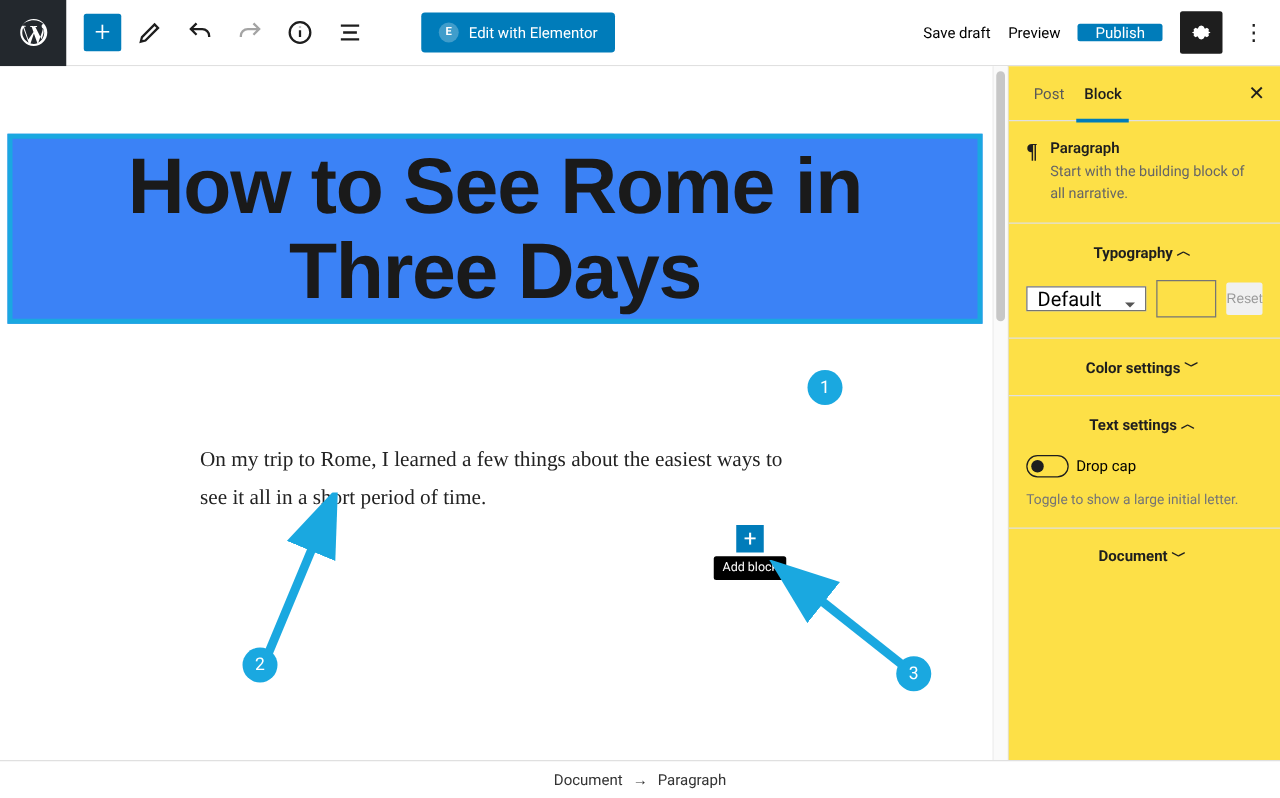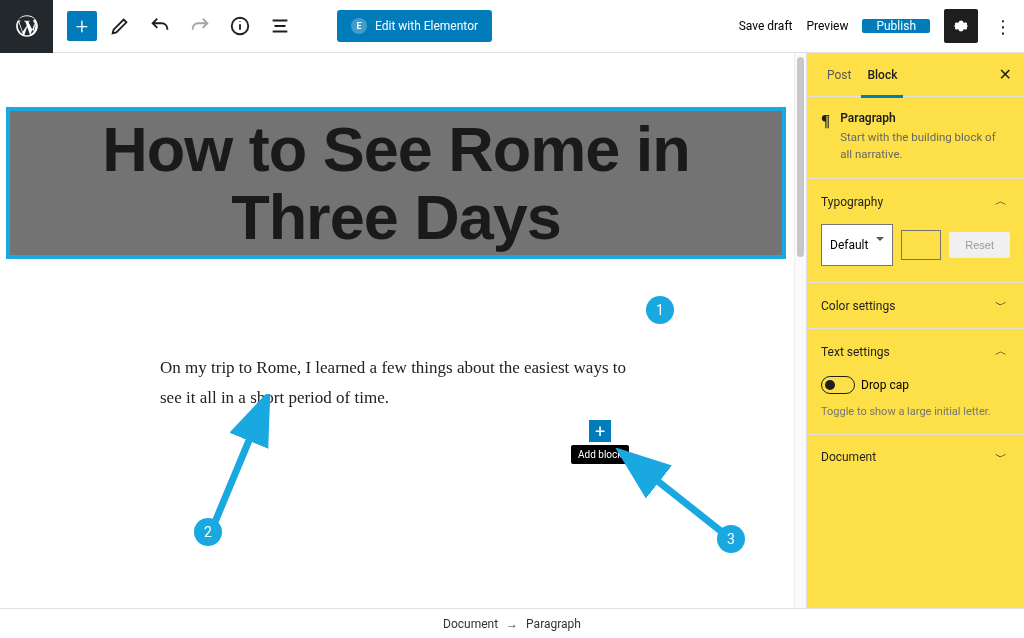--- a/index.html
+++ b/index.html
@@ -18,21 +18,21 @@
 .tool-group-right { margin-left: auto; display: flex; align-items: center; gap: 14px; padding-right: 10px; }
 .link-plain { color: #000000; font-size: 12px; cursor: pointer; }
 .btn-publish { background: #007cba; color: #fff; padding: 0 14px; border-radius: 2px; font-size: 12px; cursor: pointer; }
 .btn-settings { width: 34px; height: 34px; background: #1e1e1e; color: #fff; display: flex; align-items: center; justify-content: center; border-radius: 2px; cursor: pointer; }
 .btn-settings svg { width: 20px; height: 20px; fill: #fff; }
 .btn-more { width: 22px; display: flex; align-items: center; justify-content: center; cursor: pointer; color: #1e1e1e; font-size: 18px; }
 
 
 .workspace { display: flex; height: calc(638px - 53px - 30px); }
 .canvas { flex: 1; position: relative; background: #fff; overflow: hidden; }
-.title-box { position: absolute; left: 6px; top: 54px; width: 780px; border: 4px solid #1aa8e0; padding: 4px 6px; background: #737373; }
+.title-box { position: absolute; left: 6px; top: 54px; width: 780px; border: 4px solid #1aa8e0; padding: 4px 6px; background: #3b82f6; }
 .title-text { font-family: "Helvetica Neue", Arial, sans-serif; font-size: 63px; font-weight: 800; line-height: 1.08; text-align: center; letter-spacing: -1px; color: #1a1a1a; }
 .paragraph { position: absolute; left: 160px; top: 300px; width: 470px; font-family: Georgia, serif; font-size: 17px; line-height: 1.78; color: #222; }
 .add-block-wrap { position: absolute; left: 571px; top: 367px; display: flex; flex-direction: column; align-items: center; }
 .add-block-btn { width: 22px; height: 22px; background: #007cba; color: #fff; display: flex; align-items: center; justify-content: center; font-size: 18px; cursor: pointer; }
 .add-block-label { background: #000; color: #fff; font-size: 10px; padding: 4px 7px; margin-top: 3px; border-radius: 2px; }
 
 .badge { position: absolute; width: 28px; height: 28px; border-radius: 50%; background: #1aa8e0; color: #fff; display: flex; align-items: center; justify-content: center; font-size: 14px; font-weight: 400; box-shadow: 0 0 0 2px #fff; }
 .arrow-svg { position: absolute; pointer-events: none; }
 
 
@@ -40,29 +40,29 @@
 .side-tabs { display: flex; align-items: center; border-bottom: 1px solid #e0e0e0; padding: 0 12px; height: 44px; position: relative; }
 .side-tab { padding: 0 8px; height: 44px; display: flex; align-items: center; cursor: pointer; color: #595959; font-size: 12px; }
 .side-tab.active { color: #1e1e1e; font-weight: 500; position: relative; }
 .side-tab.active::after { content: ""; position: absolute; bottom: -1px; left: 2px; right: 2px; height: 3px; background: #007cba; }
 .side-close { margin-left: auto; cursor: pointer; font-size: 16px; color: #1e1e1e; }
 .side-block-ident { display: flex; padding: 14px 14px 16px; gap: 10px; }
 .pilcrow { font-size: 17px; font-weight: 700; color: #1e1e1e; font-family: Georgia, serif; }
 .block-name { font-weight: 600; color: #1e1e1e; font-size: 12px; margin-bottom: 4px; }
 .block-desc { color: #666; font-size: 11.5px; line-height: 1.45; }
 .panel { border-top: 1px solid #e0e0e0; }
-.panel-header { display: flex; align-items: center; justify-content: space-between; padding: 14px; cursor: pointer; font-weight: 400; color: #1e1e1e; font-size: 12px; }
+.panel-header { display: flex; align-items: center; justify-content: center; padding: 14px; cursor: pointer; font-weight: 700; color: #1e1e1e; font-size: 12px; }
 .chev { width: 18px; text-align: center; }
 .panel-body { padding: 0 14px 16px; }
 .row { display: flex; justify-content: space-between; font-size: 11.5px; color: #1e1e1e; margin-bottom: 8px; }
 .controls-row { display: flex; gap: 8px; align-items: center; }
-.select { flex: 1; height: 42px; border: 1px solid #757575; padding: 0 24px 0 8px; font-size: 12px; background: #fff; position: relative; display: flex; align-items: center; }
+.select { flex: 1; height: 20px; border: 1px solid #757575; padding: 0 24px 0 8px; font-size: 16px; background: #fff; position: relative; display: flex; align-items: center; }
 .select::after { content: ""; position: absolute; right: 8px; top: 12px; border: 4px solid transparent; border-top-color: #555; }
 .num-input { width: 48px; height: 30px; border: 1px solid #757575; }
-.btn-reset { height: 26px; padding: 0 16px; background: #f0f0f0; border: none; color: #999; font-size: 11px; border-radius: 2px; }
+.btn-reset { height: 26px; padding: 0 0; background: #f0f0f0; border: none; color: #999; font-size: 11px; border-radius: 2px; }
 .toggle-row { display: flex; align-items: center; gap: 6px; padding: 2px 14px 10px; }
 .toggle { width: 34px; height: 18px; border: 1.5px solid #1e1e1e; border-radius: 10px; position: relative; cursor: pointer; }
 .toggle::after { content: ""; position: absolute; width: 10px; height: 10px; background: #1e1e1e; border-radius: 50%; top: 2.25px; left: 3px; }
 .help { padding: 0 14px 14px; font-size: 11px; color: #757575; line-height: 1.4; }
 
 .scrollbar-stub { position: absolute; right: 218px; top: 53px; bottom: 30px; width: 12px; background: #fafafa; border-left: 1px solid #eee; }
 .scroll-thumb { position: absolute; left: 2px; right: 2px; top: 4px; height: 200px; background: #c7c7c7; border-radius: 4px; }
 
 
 .breadcrumb { height: 30px; border-top: 1px solid #e0e0e0; display: flex; align-items: center; padding: 0 16px; font-size: 12px; color: #333; background: #fff; justify-content: center; }

